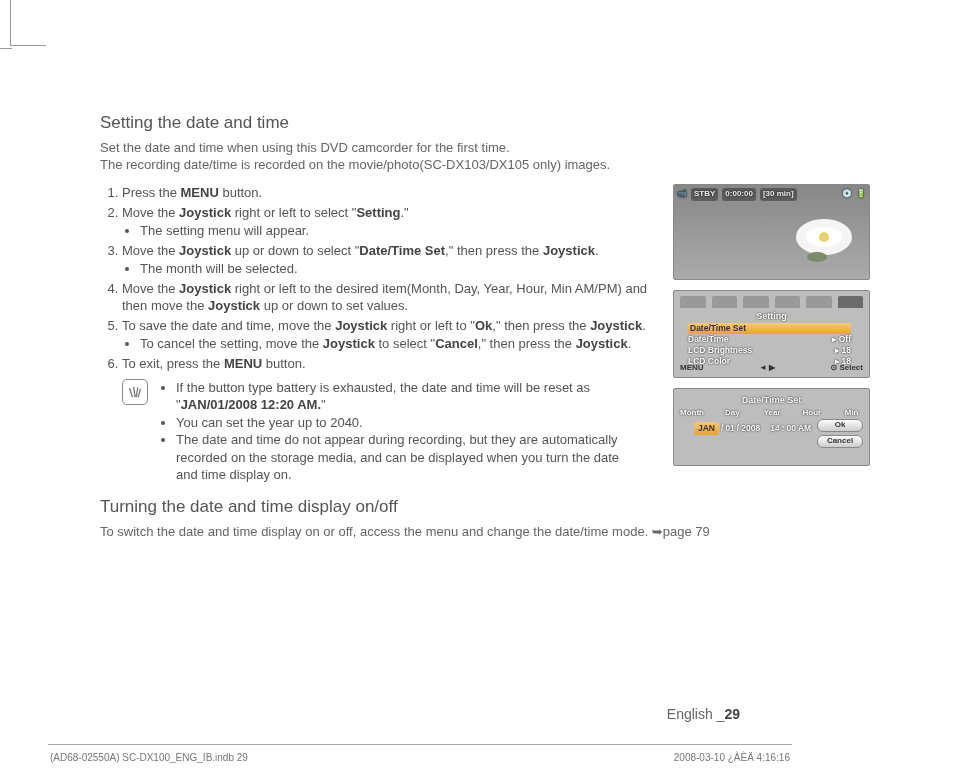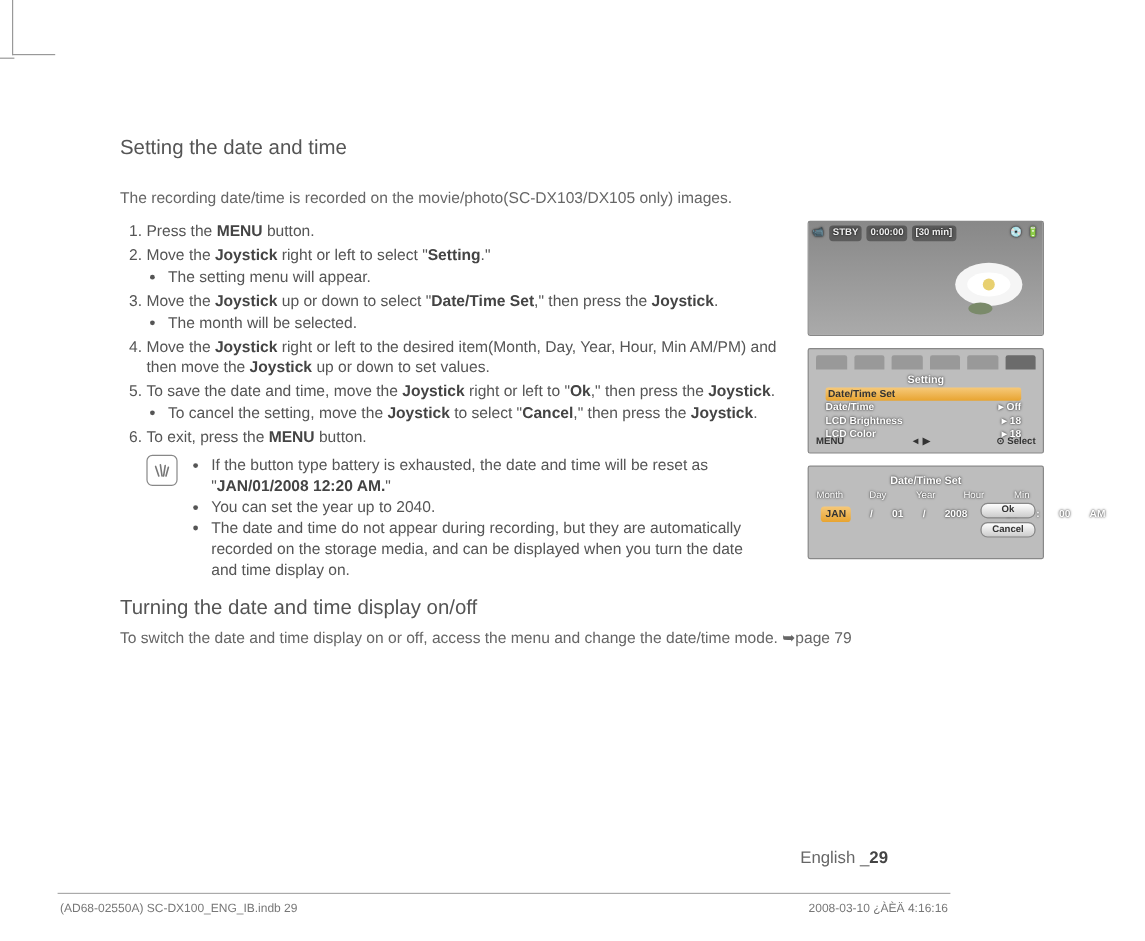--- a/index.html
+++ b/index.html
@@ -27,42 +27,42 @@
 .fig2{height:88px;background:#bdbdbd}
 .tabrow{position:absolute;top:5px;left:6px;right:6px;height:12px;display:flex;gap:6px}
 .tab{flex:1;background:#999;border-radius:2px 2px 0 0;height:12px}
 .tab.on{background:#6b6b6b}
 .settitle{position:absolute;top:19px;left:0;right:0;text-align:center;font-size:9px;color:#fff;font-weight:bold;text-shadow:0 0 2px #000}
 .menulist{position:absolute;top:32px;left:14px;right:18px}
 .mrow{display:flex;justify-content:space-between;font-size:8.5px;color:#fff;text-shadow:0 0 2px #000;height:11px;align-items:center;font-weight:bold}
 .mrow.sel{background:linear-gradient(#f6c97a,#e8a430);color:#333;text-shadow:none;border-radius:2px;padding:0 2px}
 .botrow{position:absolute;bottom:3px;left:6px;right:6px;height:11px;display:flex;justify-content:space-between;align-items:center;color:#333;font-size:8px;font-weight:bold}
 .fig3{height:78px;background:#bdbdbd}
-.dtsrow{position:absolute;top:19px;left:6px;right:6px;display:flex;gap:17px;font-size:8px;color:#fff;text-shadow:0 0 2px #000;font-weight:normal}
+.dtsrow{position:absolute;top:19px;left:6px;right:6px;display:flex;gap:17px;font-size:8px;color:#fff;text-shadow:0 0 2px #000;font-weight:bold}
 .dtsrow span{flex:1;text-align:center}
-.valrow{position:absolute;top:33px;left:10px;right:52px;display:flex;gap:16px;font-size:8.5px;color:#fff;font-weight:bold;align-items:center;text-shadow:0 0 2px #000}
+.valrow{position:absolute;top:33px;left:20px;right:52px;display:flex;gap:2px;font-size:8.5px;color:#fff;font-weight:bold;align-items:center;text-shadow:0 0 2px #000}
 .valbox{background:linear-gradient(#f6c97a,#e8a430);color:#333;text-shadow:none;border-radius:3px;padding:1px 4px}
 .btns{position:absolute;right:6px;top:30px;display:flex;flex-direction:column;gap:3px}
 .btn{background:linear-gradient(#fefefe,#ccc);border:1px solid #888;border-radius:6px;font-size:8px;font-weight:bold;color:#333;padding:0 6px;text-align:center;min-width:32px}
 .footer{position:absolute;right:100px;top:706px;font-size:14px;color:#666}
 .footer b{color:#444}
 .rule{position:absolute;left:48px;right:48px;top:744px;border-top:1px solid #aaa}
 .meta{position:absolute;left:50px;right:50px;top:752px;display:flex;justify-content:space-between;font-size:10px;color:#777}
 </style>
 </head>
 <body>
 
 <div class="page">
   <div class="crop-t"></div>
   <div class="crop-l"></div>
 
   <div class="content">
     <h2>Setting the date and time</h2>
     <p class="intro">
-      <br>
+      <span>Set the date and time when using this DVD camcorder for the first time.</span><br>
       <span>The recording date/time is recorded on the movie/photo(SC-DX103/DX105 only) images.</span>
     </p>
 
     <div style="display:flex">
       <div style="width:560px">
         <ol class="steps">
           <li><span class="txt">Press the <b>MENU</b> button.</span>
             </li>
           <li><span class="txt">Move the <b>Joystick</b> right or left to select "<b>Setting</b>."</span>
             <ul>

